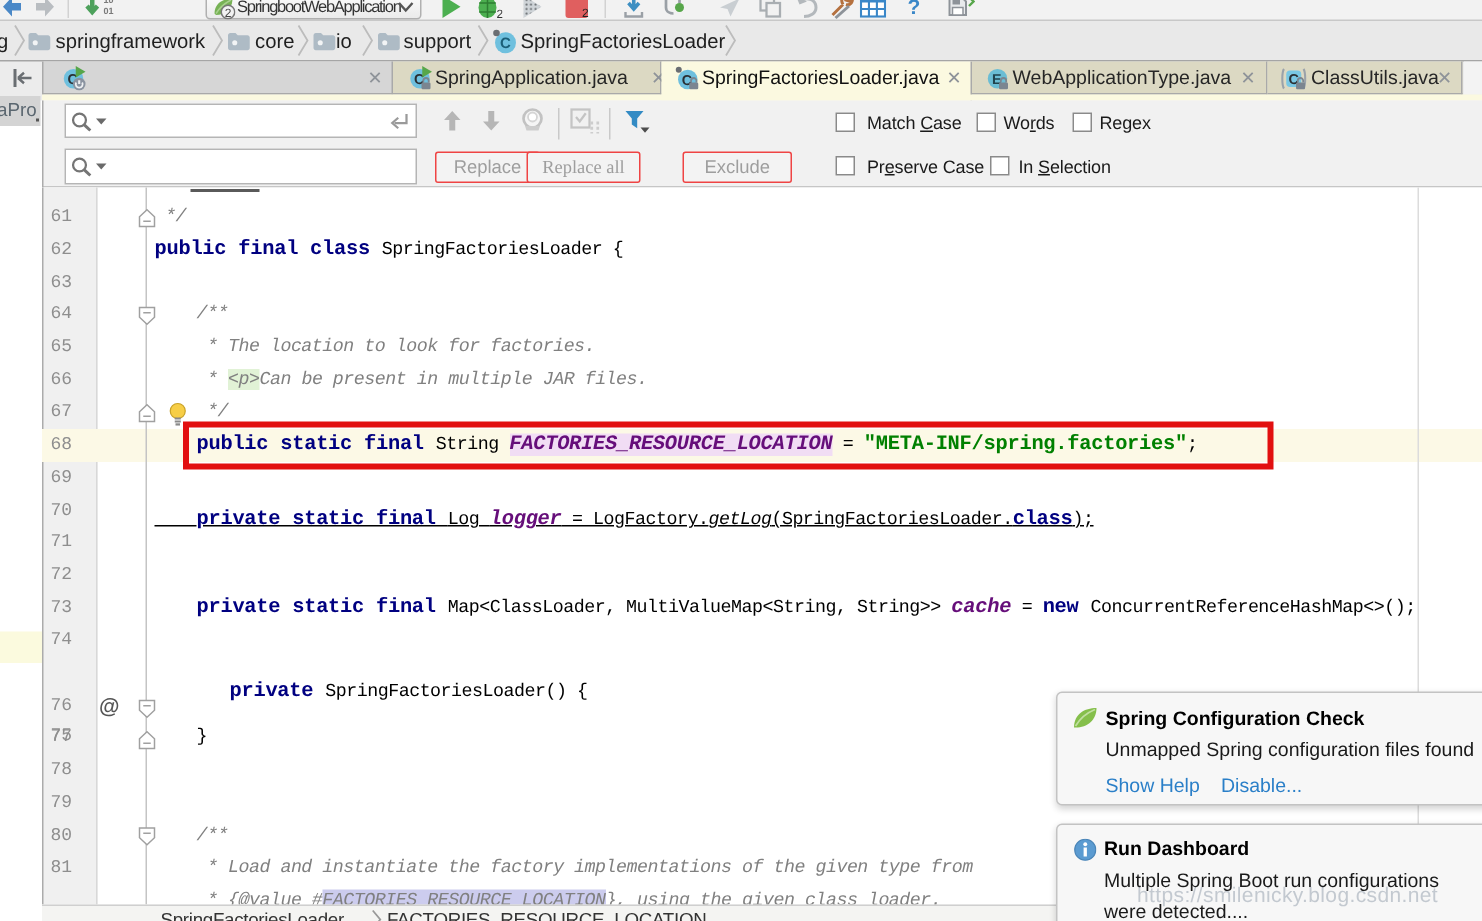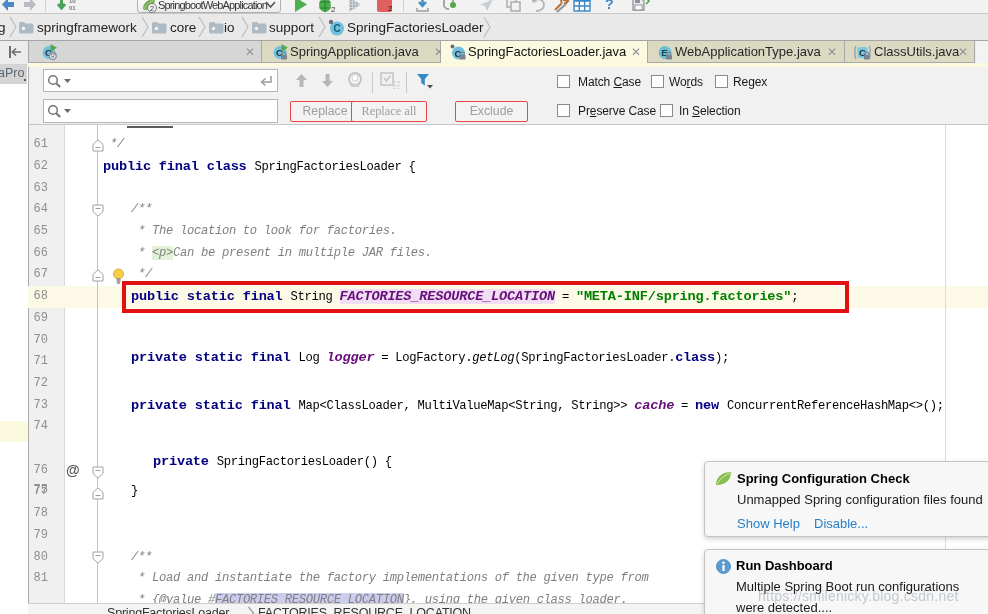--- a/index.html
+++ b/index.html
@@ -350,21 +350,21 @@
       <rect x="6" y="14.2" width="3" height="1.5" fill="#8a8a8a"></rect>
     </svg>
   <div class="abs" style="left:66px;top:334.7px;height:21.7px;line-height:21.7px;font-size:14px;font-weight:bold;color:#555;">@</div>
   <div class="cl" style="top:9.2px;"><span class="c"> */</span></div>
   <div class="cl" style="top:30.9px;"><span class="b">public final class </span>SpringFactoriesLoader {</div>
   <div class="cl" style="top:74.3px;"><span class="c">    /**</span></div>
   <div class="cl" style="top:96px;"><span class="c">     * The location to look for factories.</span></div>
   <div class="cl" style="top:117.7px;"><span class="c">     * <span style="background:#e1f2d6">&lt;p&gt;</span>Can be present in multiple JAR files.</span></div>
   <div class="cl" style="top:139.4px;"><span class="c">     */</span></div>
   <div class="cl" style="top:161.1px;">    <span class="b">public static final </span>String <span class="f" style="background:#f1ddf4">FACTORIES_RESOURCE_LOCATION</span> = <span class="s">"META-INF/spring.factories"</span>;</div>
-  <div class="cl" style="top:222px;">    <span class="b">private static final </span>Log <span class="f">logger</span> = LogFactory.<span class="im">getLog</span>(SpringFactoriesLoader.<span class="b">class</span>);</div>
+  <div class="cl" style="top:211px;text-decoration:underline;">    <span class="b">private static final </span>Log <span class="f">logger</span> = LogFactory.<span class="im">getLog</span>(SpringFactoriesLoader.<span class="b">class</span>);</div>
   <div class="cl" style="top:269.6px;">    <span class="b">private static final </span>Map&lt;ClassLoader, MultiValueMap&lt;String, String&gt;&gt; <span class="f">cache</span> = <span class="b">new </span>ConcurrentReferenceHashMap&lt;&gt;();</div>
   <div class="cl" style="top:326px;margin-left:22px;">    <span class="b">private </span>SpringFactoriesLoader() {</div>
   <div class="cl" style="top:356.4px;">    }</div>
   <div class="cl" style="top:421.5px;"><span class="c">    /**</span></div>
   <div class="cl" style="top:464.9px;"><span class="c">     * {@value #<span style="background:#ccccee">FACTORIES_RESOURCE_LOCATION</span>}, using the given class loader.</span></div>
   <div class="cl" style="top:443.2px;"><span class="c">     * Load and instantiate the factory implementations of the given type from</span></div>
   <div class="abs" style="left:122px;top:156px;width:727px;height:32px;border:4px solid #e21010;"></div>
   <div class="abs" style="left:28px;top:477.5px;width:960px;height:11.5px;background:#f4f4f2;border-top:1px solid #cfcfcf;overflow:hidden;">
     <div class="abs" style="left:79px;top:2px;font-size:12.5px;letter-spacing:-0.2px;color:#333;white-space:pre;">SpringFactoriesLoader</div>
     <svg class="abs" style="left:219px;top:2px" width="8" height="14">

